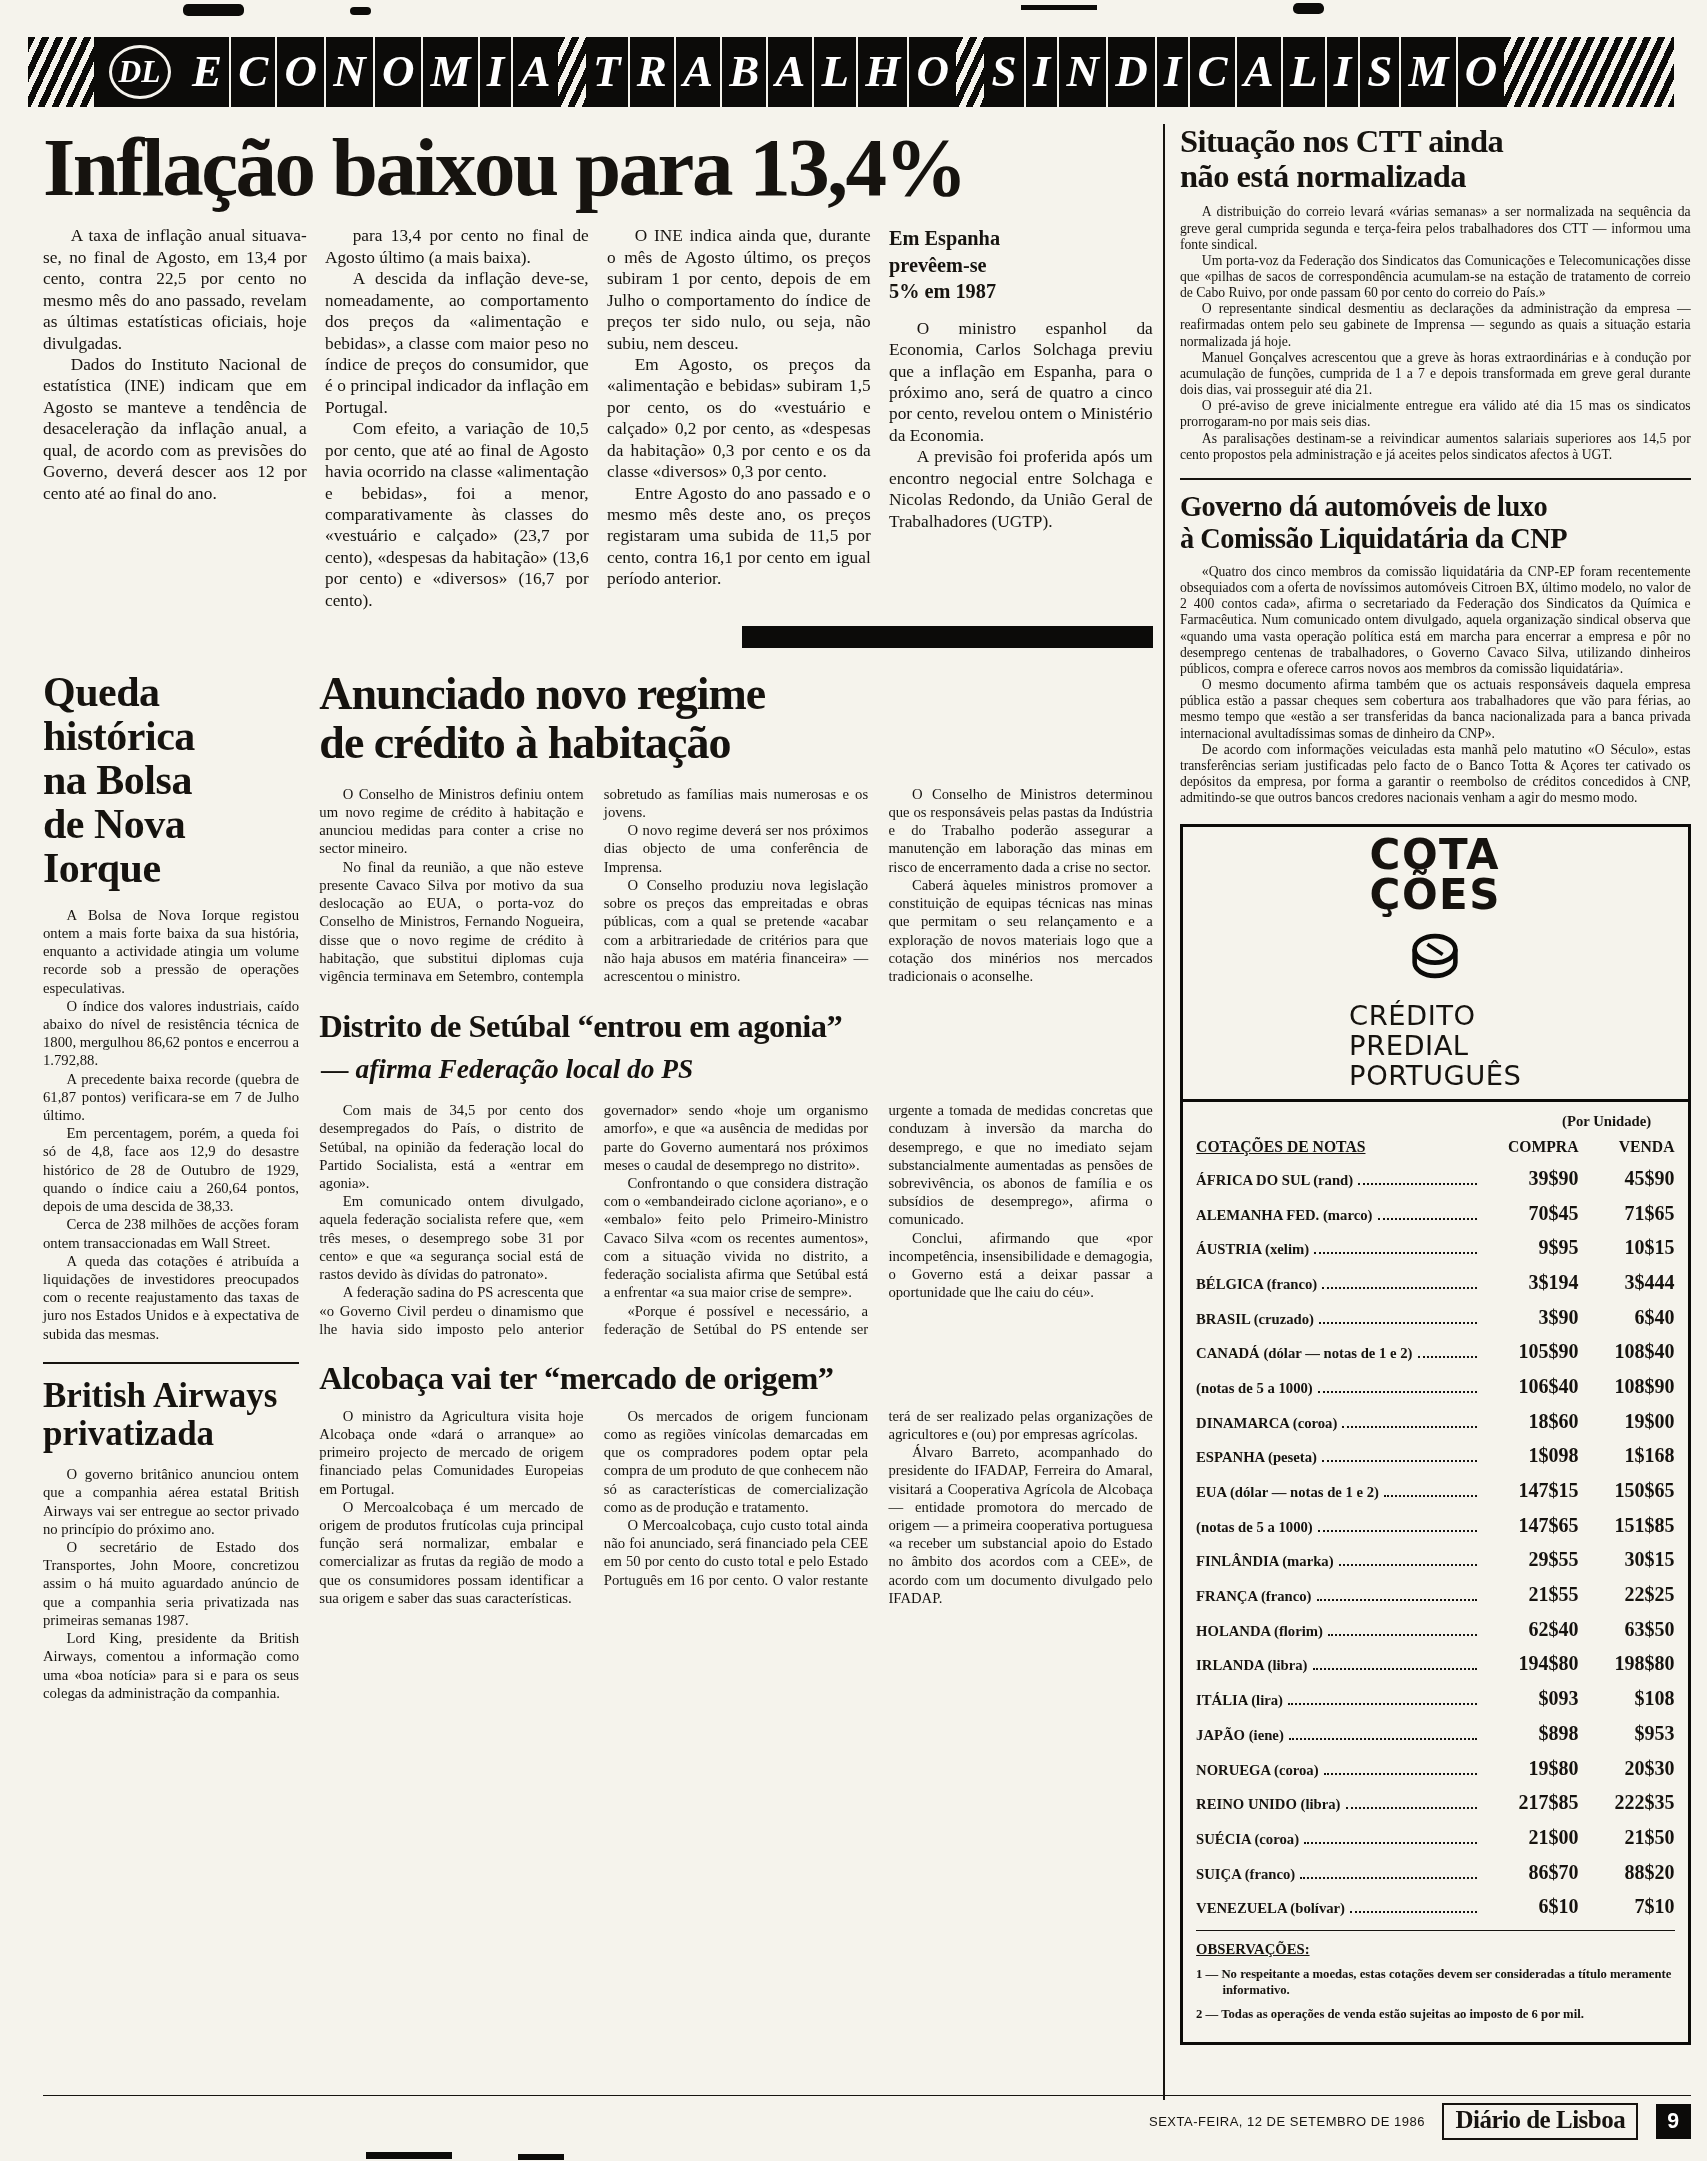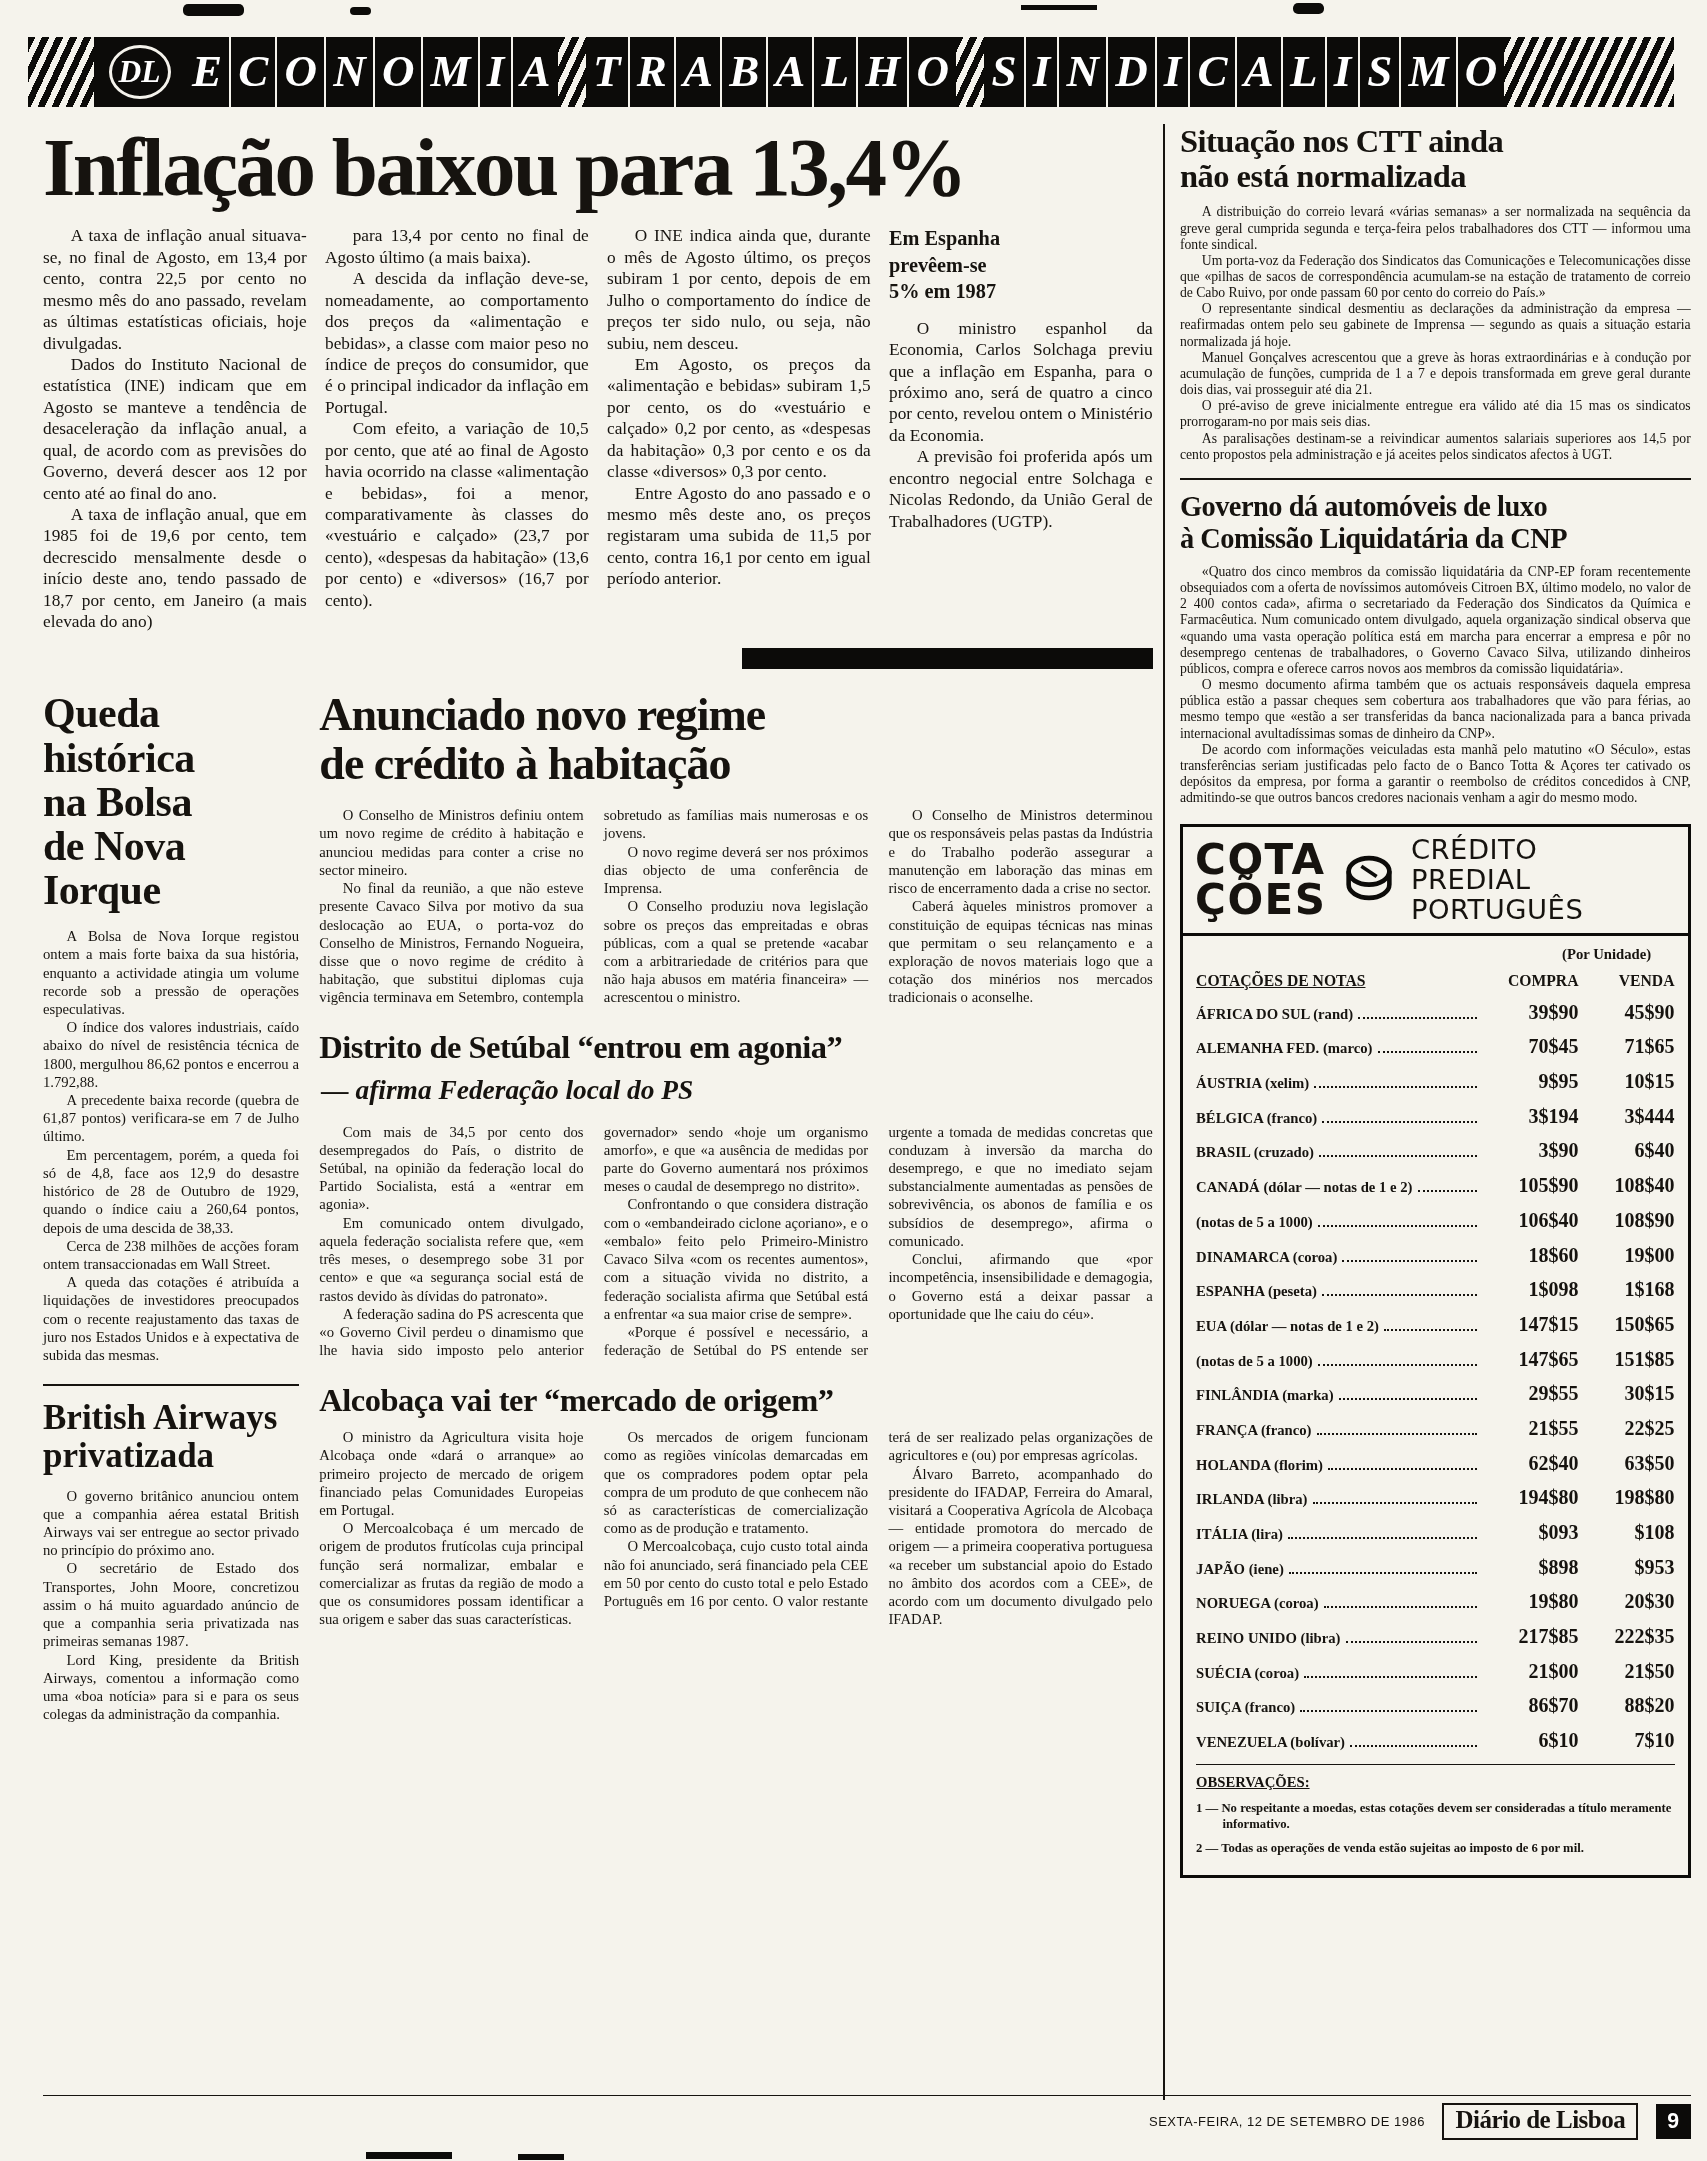--- a/index.html
+++ b/index.html
@@ -68,21 +68,21 @@
   .body3 { column-count:3; column-gap:20.3px; font-size:14.7px; line-height:1.24; text-align:justify; }
 
   
   .h-side { font-weight:bold; font-size:32.5px; line-height:1.08; margin-bottom:10.2px; letter-spacing:-0.5px; }
   .h-side2 { font-weight:bold; font-size:28.4px; line-height:1.12; margin-bottom:9.1px; letter-spacing:-0.5px; }
   .sidebar .body { font-size:13.7px; line-height:1.18; }
   .cnp-section { margin-top:15.2px; border-top:2px solid #16130f; padding-top:11.2px; }
 
   
   .cot-box { margin-top:17.3px; border:3px solid #0c0b09; background:#f5f3ec; }
-  .cot-logo { display:flex; align-items:center; gap:14.2px; padding:8.1px 12.2px; border-bottom:3px solid #0c0b09; }
+  .cot-logo { display:flex; align-items:center; gap:14.2px; padding:8.1px 12.2px; border-bottom:3px solid #0c0b09;flex-direction:column; }
   .cot-word { font-family:"DejaVu Sans", sans-serif; font-weight:bold; font-size:42px; line-height:0.95; letter-spacing:1.5px; }
   .coin-icon { flex:0 0 auto; }
   .cot-brand { font-family:"DejaVu Sans", sans-serif; font-size:27.4px; line-height:1.1; letter-spacing:0.5px; }
   .cot-table { padding:10.2px 13.2px 12.2px; }
   .unit-note { text-align:right; font-weight:bold; font-size:14.7px; padding-right:23.4px; margin-bottom:8.1px; }
   .thead { display:flex; align-items:baseline; margin-bottom:11.2px; }
   .thead .hname { flex:1; font-weight:bold; font-size:15.7px; text-decoration:underline; }
   .thead .hval { width:96px; text-align:right; font-weight:bold; font-size:15.7px; }
   .crow { display:flex; align-items:baseline; margin-bottom:11.7px; }
   .rname { font-weight:bold; font-size:14.7px; white-space:nowrap; }
@@ -181,21 +181,20 @@
 
     <div class="main">
 
       <article>
         <h1 class="main-headline">Inflação baixou para 13,4%</h1>
         <div class="cols4">
           <div class="col body">
 
           <p>A taxa de inflação anual situava-se, no final de Agosto, em 13,4 por cento, contra 22,5 por cento no mesmo mês do ano passado, revelam as últimas estatísticas oficiais, hoje divulgadas.</p>
               <p>Dados do Instituto Nacional de estatística (INE) indicam que em Agosto se manteve a tendência de desaceleração da inflação anual, a qual, de acordo com as previsões do Governo, deverá descer aos 12 por cento até ao final do ano.</p>
-              <p>A taxa de inflação anual, que em 1985 foi de 19,6 por cento, tem decrescido mensalmente desde o início deste ano, tendo passado de 18,7 por cento, em Janeiro (a mais elevada do ano)</p>
             </div>
           <div class="col body">
 
           <p>para 13,4 por cento no final de Agosto último (a mais baixa).</p>
               <p>A descida da inflação deve-se, nomeadamente, ao comportamento dos preços da «alimentação e bebidas», a classe com maior peso no índice de preços do consumidor, que é o principal indicador da inflação em Portugal.</p>
               <p>Com efeito, a variação de 10,5 por cento, que até ao final de Agosto havia ocorrido na classe «alimentação e bebidas», foi a menor, comparativamente às classes do «vestuário e calçado» (23,7 por cento), «despesas da habitação» (13,6 por cento) e «diversos» (16,7 por cento).</p>
             </div>
           <div class="col body">
 
           <p>O INE indica ainda que, durante o mês de Agosto último, os preços subiram 1 por cento, depois de em Julho o comportamento do índice de preços ter sido nulo, ou seja, não subiu, nem desceu.</p>

